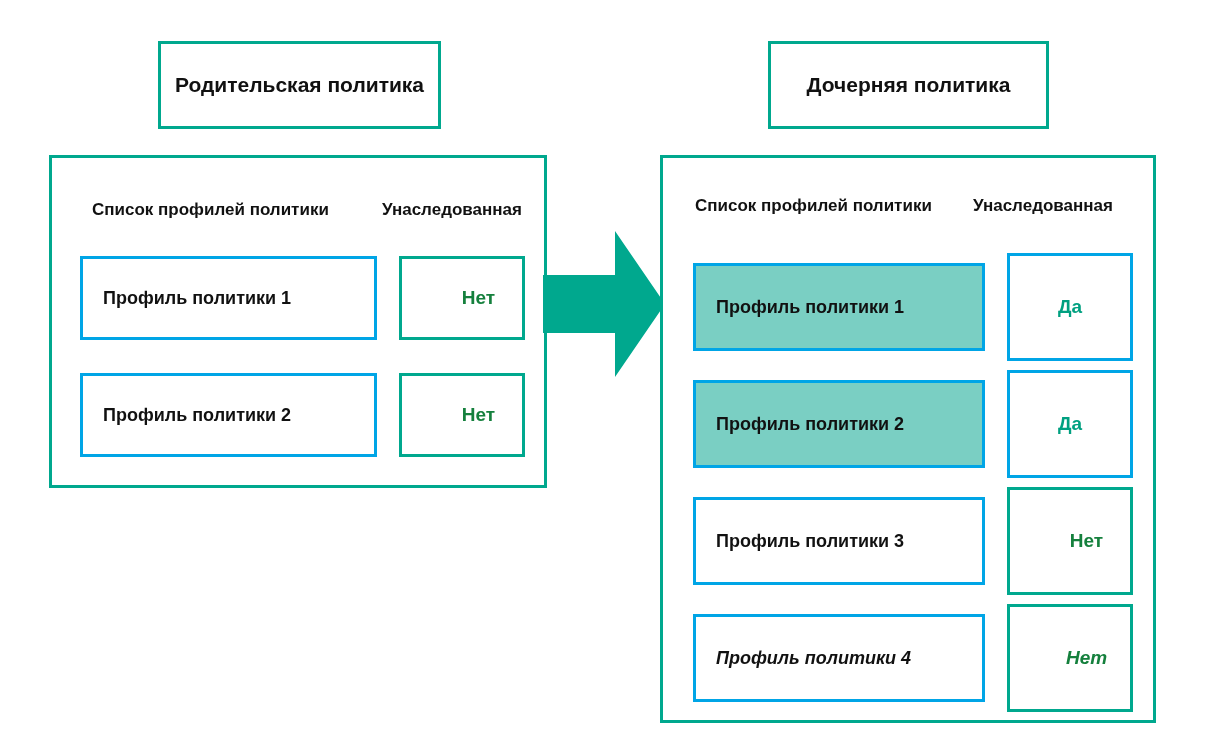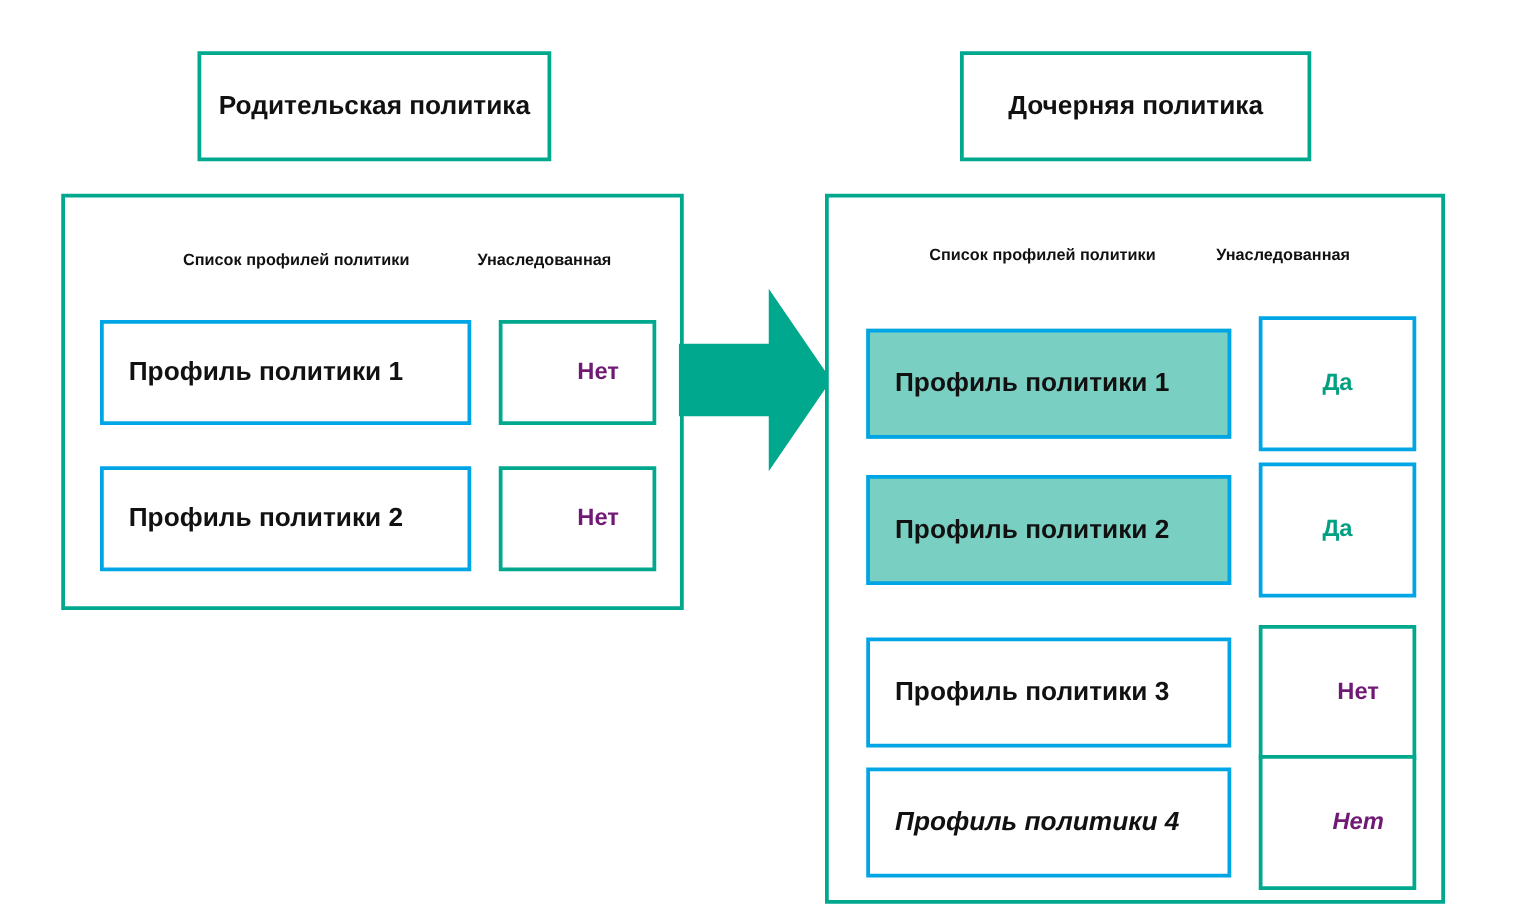--- a/index.html
+++ b/index.html
@@ -52,23 +52,22 @@
 
   
   .col-headers {
     position: absolute;
     display: flex;
     align-items: baseline;
   }
   .col-header {
     color: #111111;
     font-weight: bold;
-    font-size: 13px;
+    font-size: 17px;
     white-space: nowrap;
-    text-align: center;
   }
   #panel-parent .col-headers { left: 40px; top: 42px; }
   #panel-parent .col-header-profiles  { width: 290px; }
   #panel-child  .col-headers { left: 32px; top: 38px; }
   #panel-child  .col-header-profiles  { width: 278px; }
 
   
   .rows { position: absolute; left: 0; top: 0; width: 100%; }
   .row {
     position: absolute;
@@ -80,49 +79,49 @@
 
   .profile-box {
     box-sizing: border-box;
     border: 3px solid #00A5E6;
     background: #ffffff;
     display: flex;
     align-items: center;
     padding-left: 20px;
     color: #111111;
     font-weight: bold;
-    font-size: 21px;
+    font-size: 18px;
     white-space: nowrap;
   }
   .profile-box.inherited-fill { background: #7ACFC3; }
 
   .status-box {
     box-sizing: border-box;
     background: #ffffff;
     display: flex;
     align-items: center;
     justify-content: center;
     font-weight: bold;
     font-size: 19px;
   }
-  .status-box.status-no  { border: 3px solid #00A88E; color: #701a75; padding-left: 33px; }
+  .status-box.status-no  { border: 3px solid #00A88E; color: #15803d; padding-left: 33px; }
   .status-box.status-yes { border: 3px solid #00A5E6; color: #00A080; }
 
   
   #panel-parent .profile-box { width: 297px; height: 84px; }
   #panel-parent .status-box  { width: 126px; height: 84px; margin-left: 22px; }
   #panel-parent .row-0 { top: 98px; }
   #panel-parent .row-1 { top: 215px; }
 
   
   #panel-child .profile-box { width: 292px; height: 88px; }
   #panel-child .status-box  { width: 126px; height: 108px; margin-left: 22px; }
   #panel-child .row-0 { top: 95px; }
   #panel-child .row-1 { top: 212px; }
-  #panel-child .row-2 { top: 342px; }
+  #panel-child .row-2 { top: 329px; }
   #panel-child .row-3 { top: 446px; font-style: italic; }
 
   
   #flow-arrow {
     position: absolute;
     left: 543px;
     top: 231px;
     width: 122px;
     height: 146px;
   }

